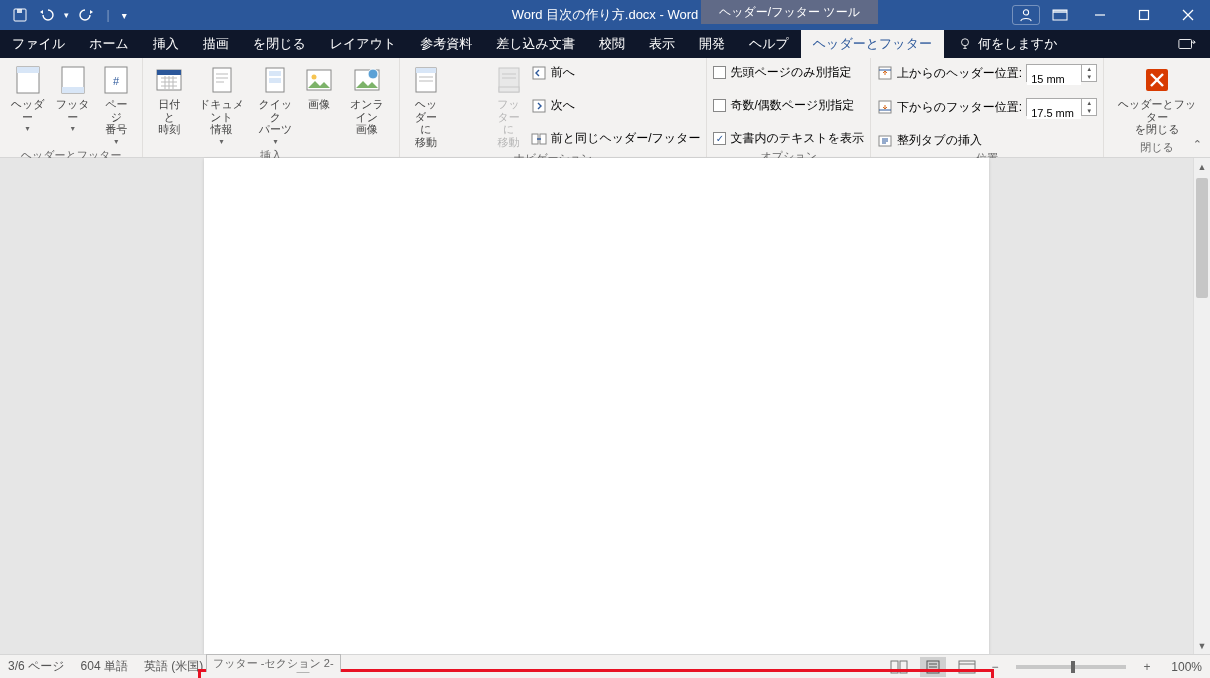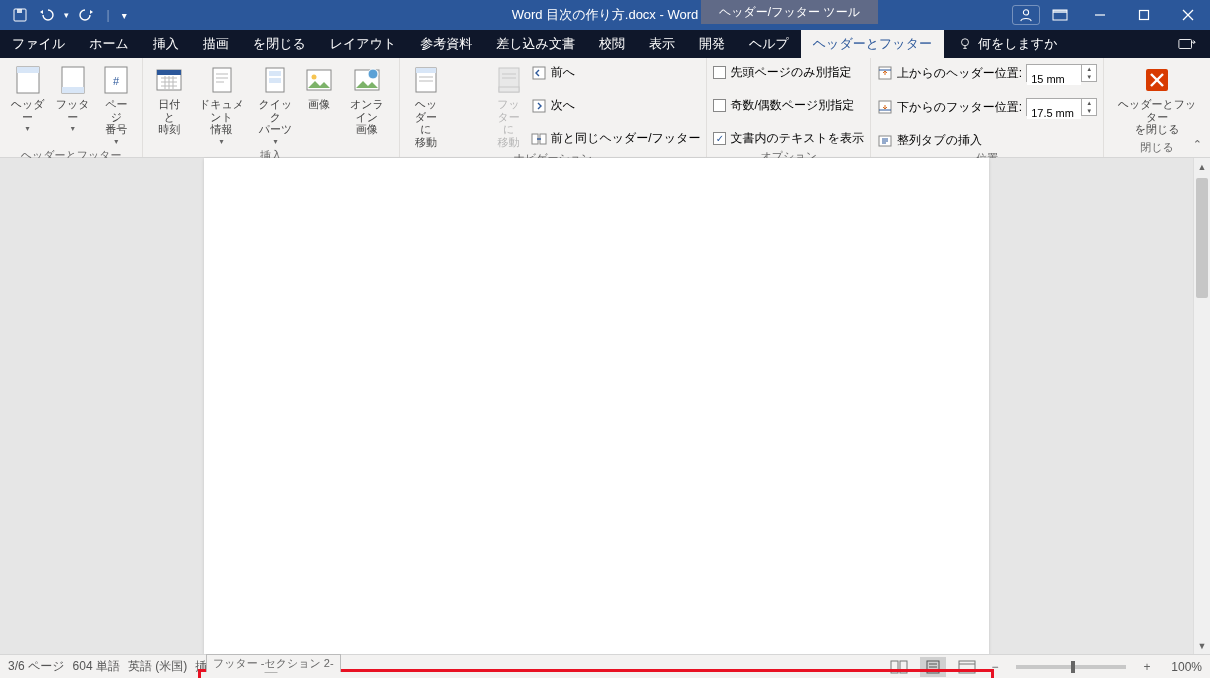--- a/index.html
+++ b/index.html
@@ -52,21 +52,21 @@
 .docarea { position:absolute; top:158px; left:0; right:0; bottom:24px; background:#e6e6e6; }
 .docarea .scroll-track { position:absolute; right:0; top:0; bottom:0; width:17px; background:#f0f0f0; border-left:1px solid #ddd; }
 .docarea .scroll-track .thumb { position:absolute; right:2px; left:2px; top:4px; height:20px; background:#c6c6c6; border-radius:2px;}
 .docarea .scroll-track .arrow { position:absolute; left:0; right:0; height:17px; display:flex;align-items:center;justify-content:center; font-size:9px; color:#666;}
 .page { position:absolute; left:204px; top:0; width:785px; height:100%; background:#fff; box-shadow:0 1px 3px rgba(0,0,0,.15);}
 .footer-tag { position:absolute; left:206px; top:496px; height:18px; padding:0 6px; background:#f3f2f1; border:1px solid #bbb; border-bottom:none; font-size:11px; color:#666; display:flex; align-items:center; z-index:4;}
 .dashline { position:absolute; left:204px; right:204px; height:0; border-top:1px dashed #bbb;}
 .footer-highlight { position:absolute; border:3px solid #e81123; z-index:3; }
 
 
-.statusbar { position:absolute; bottom:0; left:0; right:0; height:24px; background:#f3f2f1; border-top:1px solid #d6d6d6; display:flex; align-items:center; font-size:12px; color:#555; padding:0 8px; gap:8px;}
+.statusbar { position:absolute; bottom:0; left:0; right:0; height:24px; background:#f3f2f1; border-top:1px solid #d6d6d6; display:flex; align-items:center; font-size:12px; color:#555; padding:0 8px; gap:16px;}
 .statusbar .right { margin-left:auto; display:flex; align-items:center; gap:8px;}
 .statusbar .viewbtn { width:26px; height:20px; display:flex; align-items:center; justify-content:center; cursor:pointer;}
 .statusbar .viewbtn.active { background:#d0d0d0;}
 .zoom-slider { width:110px; height:4px; background:#c8c8c8; position:relative; margin:0 6px;}
 .zoom-slider .handle { position:absolute; top:-4px; width:4px; height:12px; background:#666; left:55px;}
 .zoom-btn { width:14px; display:flex; justify-content:center; cursor:pointer; color:#666;}
 
 svg { display:block; }
 .smallicon { width:16px; height:16px; }
 </style>

